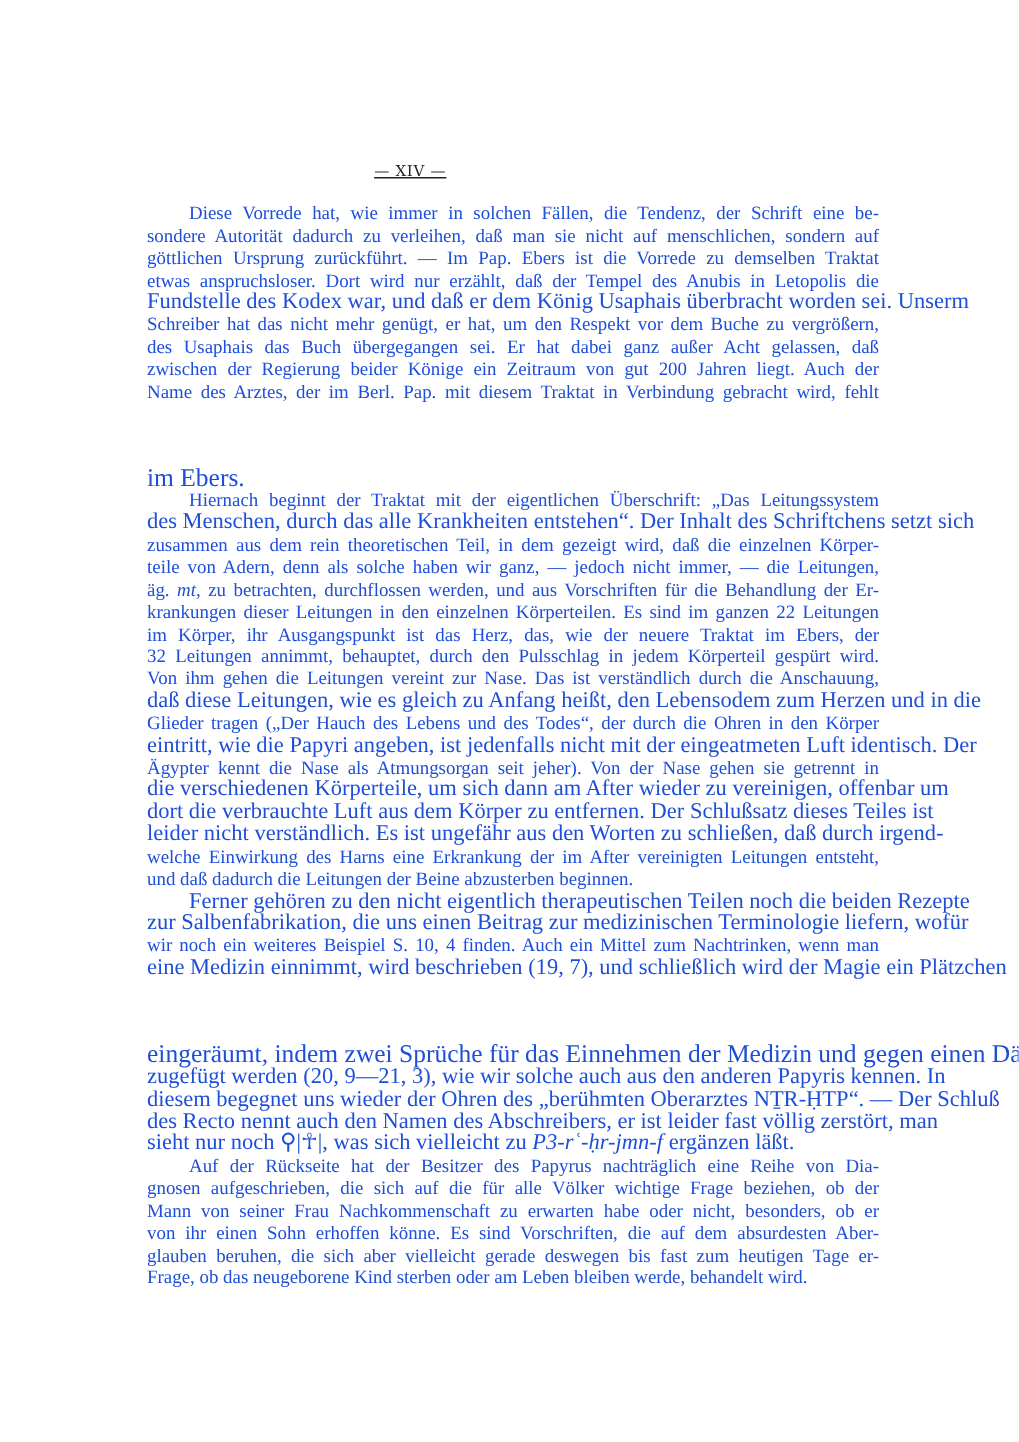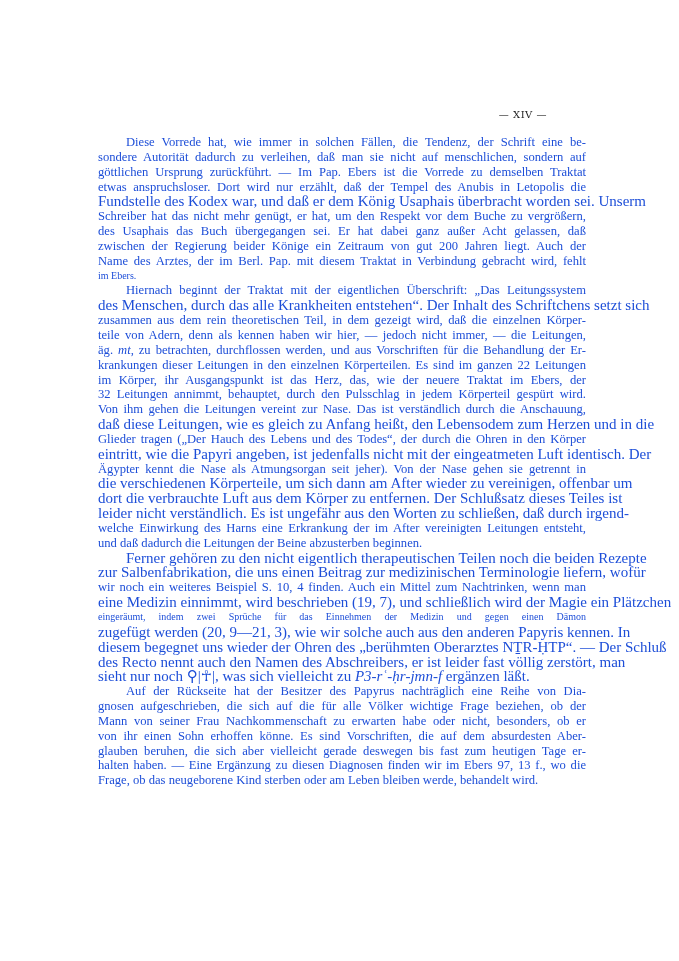--- a/index.html
+++ b/index.html
@@ -1,33 +1,33 @@
 <!DOCTYPE html>
 <html><head>
 <meta charset="utf-8">
 <style>
   html, body { margin: 0; padding: 0; background: #ffffff; }
   body { width: 679px; height: 961px; position: relative; overflow: hidden; }
   .page { position: absolute; left: 0; top: 0; width: 679px; height: 961px; background: #ffffff; }
   .folio {
-    position: absolute; top: 109px; left: 0; width: 547px; text-align: right;
-    font-family: "DejaVu Serif", serif; font-size: 10px; color: #222; letter-spacing: 0.5px;
+    position: absolute; top: 109px; left: 0; width: 547px; text-align: center;
+    font-family: "DejaVu Serif", serif; font-size: 10px; color: #222; letter-spacing: 0.5px; text-decoration: underline;
   }
   .body-text {
     position: absolute; left: 98px; top: 135px; width: 488px;
     font-family: "Liberation Serif", serif; font-size: 12.6px; color: #1d4ed8;
   }
   .line {
     height: 14.85px; line-height: 14.85px; white-space: nowrap;
     text-align: justify; text-align-last: justify; overflow: visible;
   }
   .line.last { text-align-last: left; }
   .line.indent { padding-left: 28px; }
   .small { font-size: 15px; }
-  .large { font-size: 10px; }
+  .large { font-size: 17px; margin-top: 43px; }
   em { }
 </style>
 </head>
 <body>
 
 <div class="page">
   <div class="folio">— XIV —</div>
   <div class="body-text" id="body-text">
       <div class="line indent">Diese Vorrede hat, wie immer in solchen Fällen, die Tendenz, der Schrift eine be-</div>
       <div class="line">sondere Autorität dadurch zu verleihen, daß man sie nicht auf menschlichen, sondern auf</div>
@@ -35,21 +35,21 @@
       <div class="line">etwas anspruchsloser. Dort wird nur erzählt, daß der Tempel des Anubis in Letopolis die</div>
       <div class="line small">Fundstelle des Kodex war, und daß er dem König Usaphais überbracht worden sei. Unserm</div>
       <div class="line">Schreiber hat das nicht mehr genügt, er hat, um den Respekt vor dem Buche zu vergrößern,</div>
       <div class="line">des Usaphais das Buch übergegangen sei. Er hat dabei ganz außer Acht gelassen, daß</div>
       <div class="line">zwischen der Regierung beider Könige ein Zeitraum von gut 200 Jahren liegt. Auch der</div>
       <div class="line">Name des Arztes, der im Berl. Pap. mit diesem Traktat in Verbindung gebracht wird, fehlt</div>
       <div class="line last large">im Ebers.</div>
       <div class="line indent">Hiernach beginnt der Traktat mit der eigentlichen Überschrift: „Das Leitungssystem</div>
       <div class="line small">des Menschen, durch das alle Krankheiten entstehen“. Der Inhalt des Schriftchens setzt sich</div>
       <div class="line">zusammen aus dem rein theoretischen Teil, in dem gezeigt wird, daß die einzelnen Körper-</div>
-      <div class="line">teile von Adern, denn als kennen haben wir hier, — jedoch nicht immer, — die Leitungen,</div>
+      <div class="line">teile von Adern, denn als solche haben wir ganz, — jedoch nicht immer, — die Leitungen,</div>
       <div class="line">äg. <em>mt</em>, zu betrachten, durchflossen werden, und aus Vorschriften für die Behandlung der Er-</div>
       <div class="line">krankungen dieser Leitungen in den einzelnen Körperteilen. Es sind im ganzen 22 Leitungen</div>
       <div class="line">im Körper, ihr Ausgangspunkt ist das Herz, das, wie der neuere Traktat im Ebers, der</div>
       <div class="line">32 Leitungen annimmt, behauptet, durch den Pulsschlag in jedem Körperteil gespürt wird.</div>
       <div class="line">Von ihm gehen die Leitungen vereint zur Nase. Das ist verständlich durch die Anschauung,</div>
       <div class="line small">daß diese Leitungen, wie es gleich zu Anfang heißt, den Lebensodem zum Herzen und in die</div>
       <div class="line">Glieder tragen („Der Hauch des Lebens und des Todes“, der durch die Ohren in den Körper</div>
       <div class="line small">eintritt, wie die Papyri angeben, ist jedenfalls nicht mit der eingeatmeten Luft identisch. Der</div>
       <div class="line">Ägypter kennt die Nase als Atmungsorgan seit jeher). Von der Nase gehen sie getrennt in</div>
       <div class="line small">die verschiedenen Körperteile, um sich dann am After wieder zu vereinigen, offenbar um</div>
@@ -64,16 +64,15 @@
       <div class="line large">eingeräumt, indem zwei Sprüche für das Einnehmen der Medizin und gegen einen Dämon</div>
       <div class="line small">zugefügt werden (20, 9—21, 3), wie wir solche auch aus den anderen Papyris kennen. In</div>
       <div class="line small">diesem begegnet uns wieder der Ohren des „berühmten Oberarztes NṮR-ḤTP“. — Der Schluß</div>
       <div class="line small">des Recto nennt auch den Namen des Abschreibers, er ist leider fast völlig zerstört, man</div>
       <div class="line last small">sieht nur noch ⚲|☥|, was sich vielleicht zu <em>P3-rʿ-ḥr-jmn-f</em> ergänzen läßt.</div>
       <div class="line indent">Auf der Rückseite hat der Besitzer des Papyrus nachträglich eine Reihe von Dia-</div>
       <div class="line">gnosen aufgeschrieben, die sich auf die für alle Völker wichtige Frage beziehen, ob der</div>
       <div class="line">Mann von seiner Frau Nachkommenschaft zu erwarten habe oder nicht, besonders, ob er</div>
       <div class="line">von ihr einen Sohn erhoffen könne. Es sind Vorschriften, die auf dem absurdesten Aber-</div>
       <div class="line">glauben beruhen, die sich aber vielleicht gerade deswegen bis fast zum heutigen Tage er-</div>
-      <div class="line">halten haben. — Eine Ergänzung zu diesen Diagnosen finden wir im Ebers 97, 13 f., wo die</div>
       <div class="line last">Frage, ob das neugeborene Kind sterben oder am Leben bleiben werde, behandelt wird.</div>
     </div>
 </div>
 
 </body></html>

